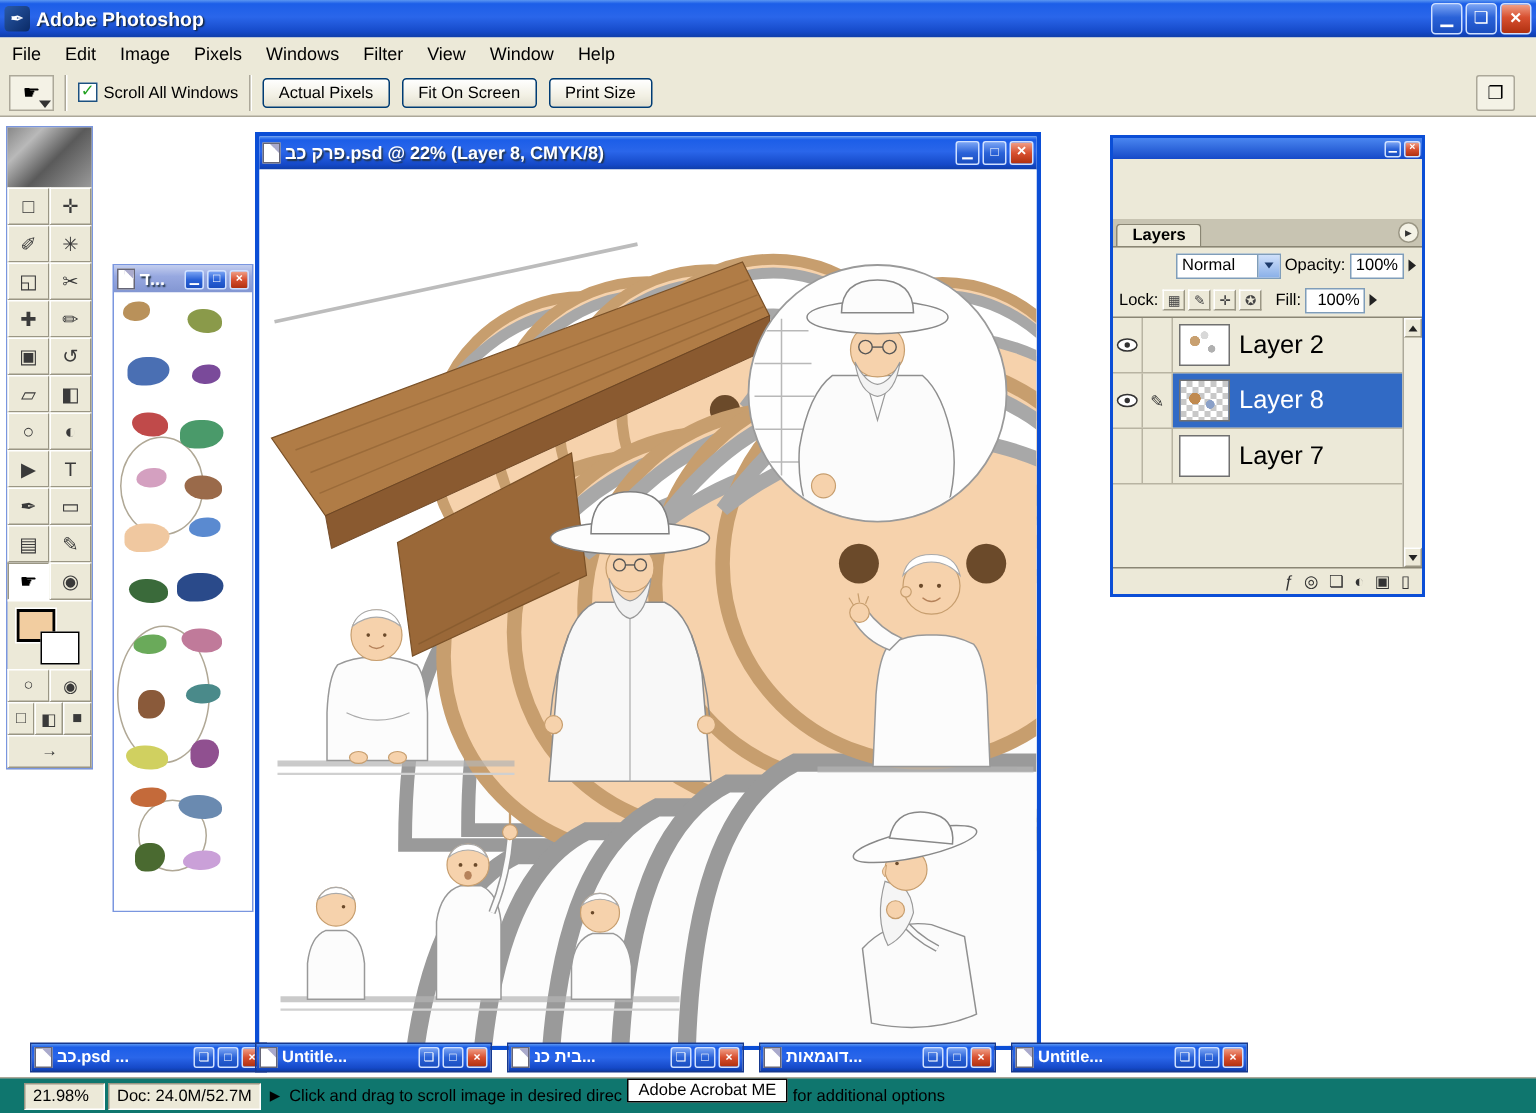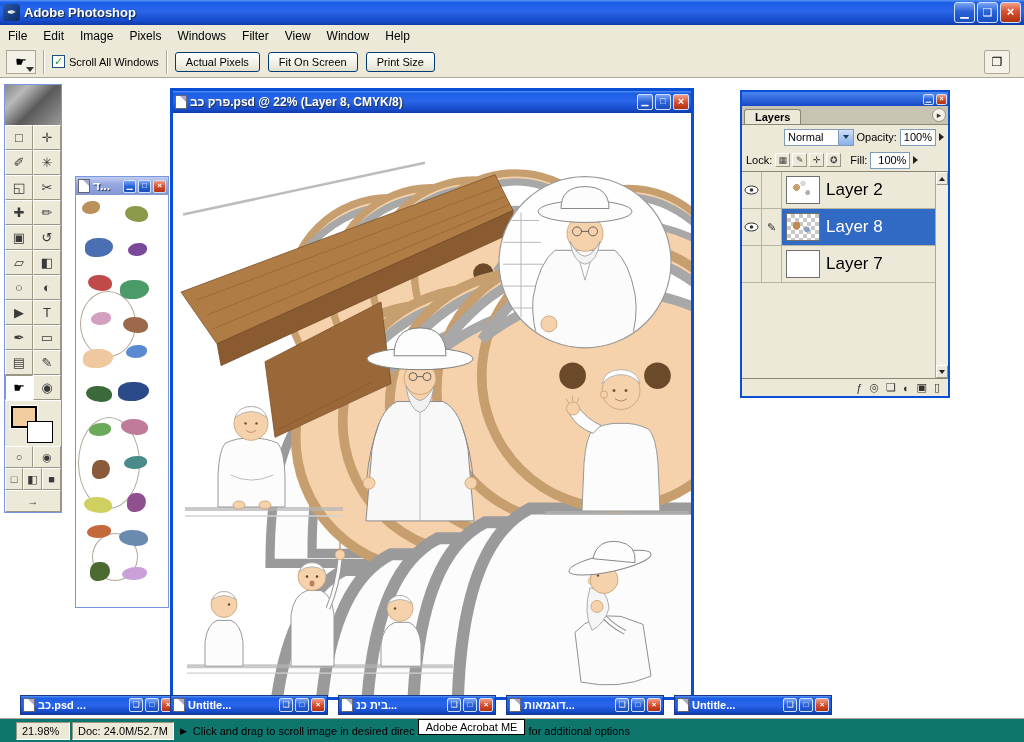--- a/index.html
+++ b/index.html
@@ -95,21 +95,21 @@
   .doc-client { flex:1; position:relative; background:#fff; overflow:hidden; }
   .doc-client svg { position:absolute; left:0; top:0; width:100%; height:100%; }
 
   
   .layers-pal { position:absolute; left:740px; top:90px; width:210px; height:308px; z-index:25;
     border:2px solid #0b4ed6; background:#ece9d8; display:flex; flex-direction:column; }
   .pal-strip { height:14px; background:linear-gradient(180deg,#4a86f0,#1549c8); display:flex;
     justify-content:flex-end; align-items:center; gap:2px; padding:0 1px; }
   .pal-strip .sm-btn { width:11px; height:11px; font-size:7px; line-height:8px; margin:0; }
   .pal-tabs { height:19px; background:#c8c4b2; border-bottom:1px solid #8a8674; display:flex;
-    align-items:flex-end; padding:2px 2px 0; }
+    align-items:flex-end; padding:2px 2px 0;margin-top:40px; }
   .pal-tab { background:#ece9d8; border:1px solid #8a8674; border-bottom:none; border-radius:3px 3px 0 0;
     padding:1px 10px; font-size:11px; font-weight:bold; }
   .pal-menu-btn { margin-left:auto; width:14px; height:14px; font-size:9px; line-height:13px; text-align:center;
     color:#333; border:1px solid #9a9684; border-radius:50%; background:#f4f2e6; margin-bottom:2px; }
   .pal-row { display:flex; align-items:center; gap:3px; padding:0 4px; font-size:11px; }
   .pal-row1 { height:24px;margin-left:38px; }
   .pal-row2 { height:22px; }
   .dropdown { width:84px; height:17px; background:#fff; border:1px solid #7f9db9; display:flex; align-items:stretch; }
   .dd-text { flex:1; padding:1px 3px; font-size:11px; }
   .dd-btn { width:15px; background:linear-gradient(180deg,#cfe0fa,#8ab0e8); border-left:1px solid #7f9db9;

